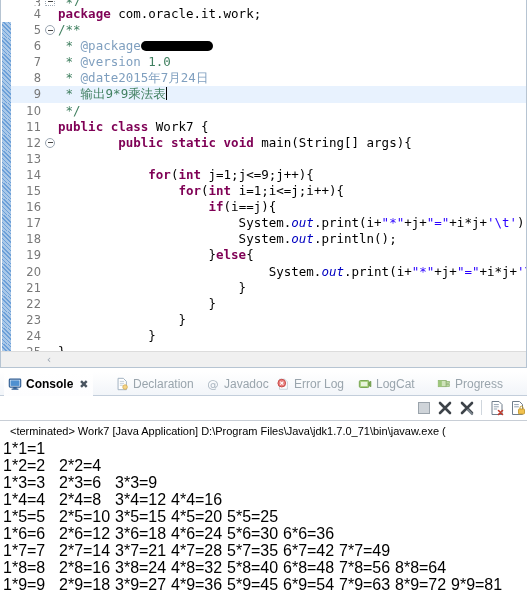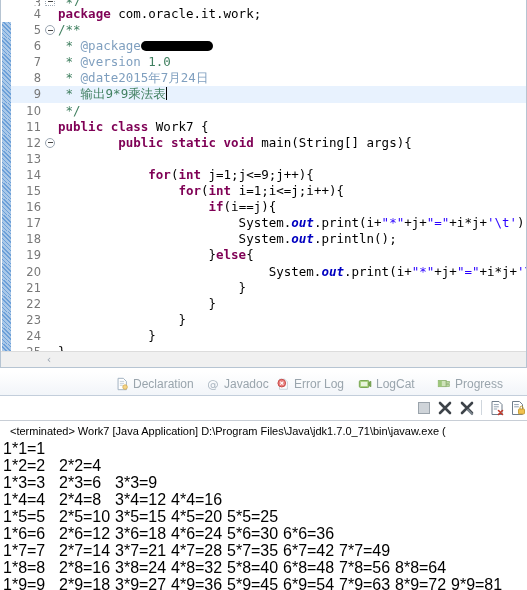--- a/index.html
+++ b/index.html
@@ -63,21 +63,21 @@
     width: 5px; height: 1px; background: #444;
   }
   .fold.sq { border-radius: 1px; border-style: dotted; }
   .code-text {
     position: absolute; left: 57px; top: 0; height: 16.1px;
   }
   .kw      { color: #7f0055; font-weight: bold; }
   .cmt     { color: #3f7f5f; }
   .cmt-tag { color: #7f9fbf; font-weight: normal; }
   .str     { color: #2a00ff; }
-  .fld     { color: #0000c0; font-style: italic; font-weight: bold; text-align: right; }
+  .fld     { color: #0000c0; font-style: italic; font-weight: normal; text-align: right; }
   .plain   { color: #000000; }
 
   .redact {
     display: inline-block;
     width: 72px; height: 10px;
     background: #000;
     border-radius: 5px;
     vertical-align: middle;
     position: relative; top: -1px;
   }
@@ -315,20 +315,30 @@
 
     <div id="editor-hscroll">
       <span id="hscroll-left-arrow">‹</span>
     </div>
   </div>
 
   <div id="console-view">
 
     <div id="view-tabbar">
 
+      <div class="view-tab active" style="left:4px;">
+        <svg class="tabicon" viewBox="0 0 16 16">
+          <rect x="1.5" y="2.5" width="13" height="9" rx="1" fill="#fff" stroke="#2b5a91" stroke-width="1.3"></rect>
+          <rect x="2.8" y="3.8" width="10.4" height="6.4" fill="#4f90d0"></rect>
+          <rect x="6" y="11.5" width="4" height="2" fill="#2b5a91"></rect>
+          <rect x="4" y="13.2" width="8" height="1.3" rx="0.6" fill="#2b5a91"></rect>
+        </svg>
+        <span>Console</span>
+        <span class="close-x">✖</span>
+      </div>
 
       <div class="view-tab" style="left:111px;">
         <svg class="tabicon" viewBox="0 0 16 16">
           <path d="M3.5 1.5h6l3.5 3.5v9.5h-9.5z" fill="#fff" stroke="#9fb0c0" stroke-width="1.1"></path>
           <path d="M5.5 5h5M5.5 7.2h5M5.5 9.4h3.5" stroke="#b9c6d2" stroke-width="1"></path>
           <circle cx="11.5" cy="11.5" r="2.6" fill="#f5d58a" stroke="#d3a94a" stroke-width="0.9"></circle>
         </svg>
         <span>Declaration</span>
       </div>
 

